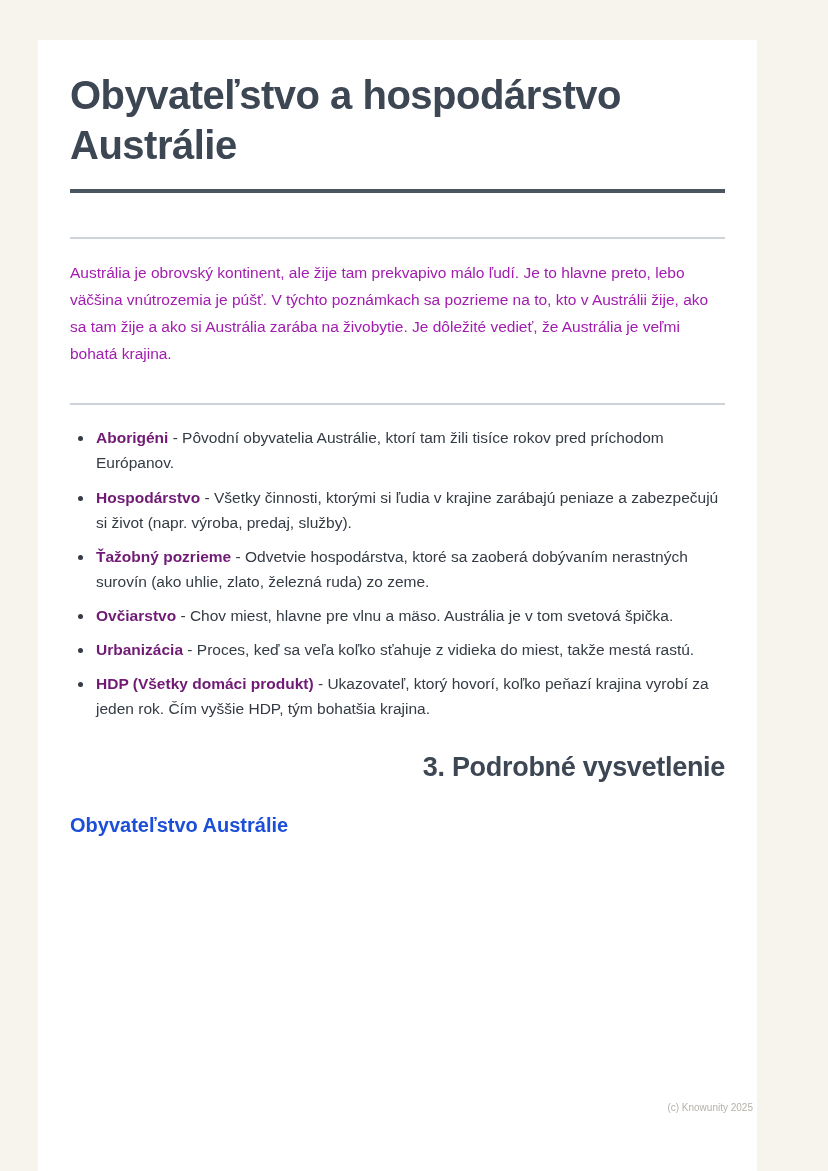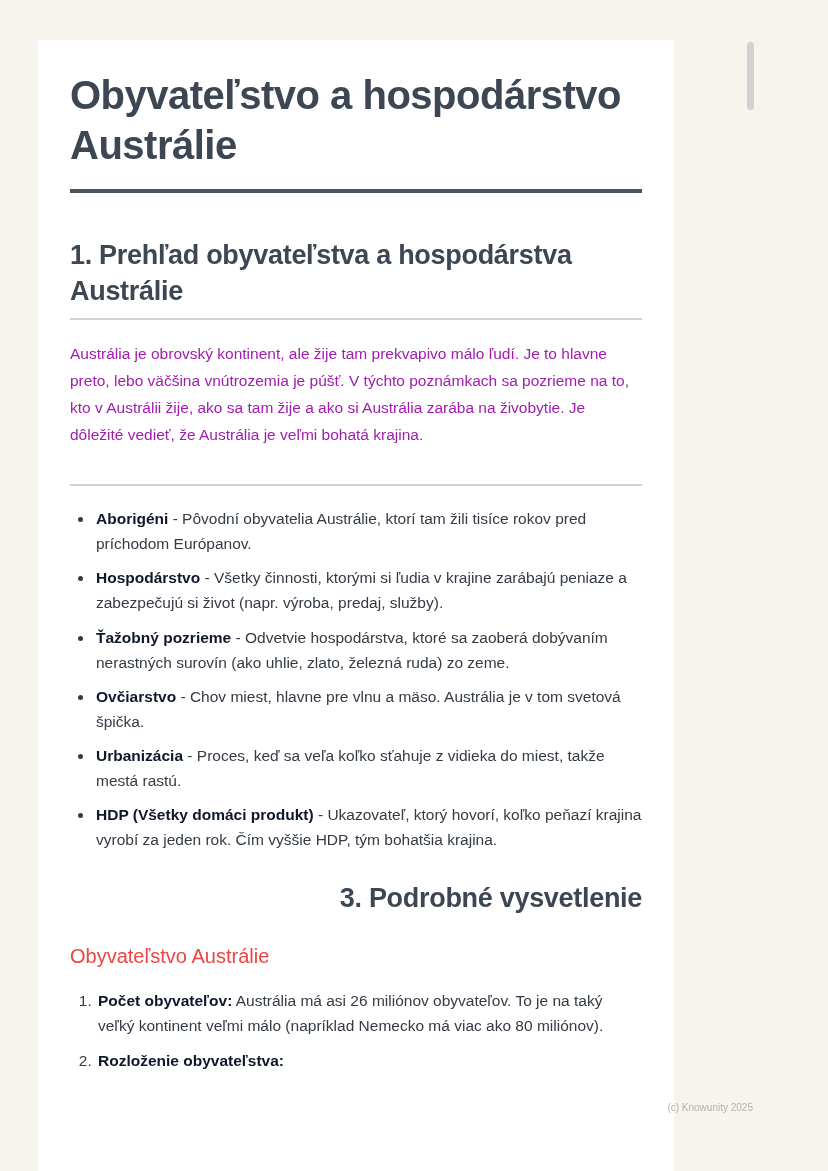--- a/index.html
+++ b/index.html
@@ -8,21 +8,21 @@
     width: 828px;
     height: 1171px;
     overflow: hidden;
     background: #f7f4ee;
     font-family: "Liberation Sans", "DejaVu Sans", sans-serif;
   }
   .page-card {
     position: absolute;
     left: 38px;
     top: 40px;
-    width: 636px;
+    width: 719px;
     height: 1131px;
     background: #ffffff;
     box-sizing: border-box;
     padding: 30px 32px 10px 32px;
   }
   h1 {
     margin: 0 0 18px 0;
     font-size: 40px;
     line-height: 1.26;
     font-weight: 800;
@@ -77,28 +77,28 @@
   }
   ol.num-list li {
     margin: 0 0 10px 0;
     font-size: 15.5px;
     line-height: 1.62;
     color: #343b44;
     padding-left: 2px;
   }
   b.term {
     font-weight: 700;
-    color: #0f172a;
+    color: #701a75;
   }
   h3.subsection {
     margin: 0 0 18px 0;
     font-size: 20px;
     line-height: 1.35;
-    font-weight: 400;
-    color: #ef4444;
+    font-weight: 700;
+    color: #1d4ed8;
   }
   .copyright {
     position: absolute;
     top: 1102px;
     right: 75px;
     font-size: 10px;
     color: #b5b2aa;
   }
   .scrollbar-thumb {
     position: absolute;
@@ -113,21 +113,20 @@
 </head>
 <body>
 
 <div class="scrollbar-thumb"></div>
 
 <div class="page-card">
 
   <h1>Obyvateľstvo a hospodárstvo Austrálie</h1>
   <hr class="rule-thick">
 
-  <h2>1. Prehľad obyvateľstva a hospodárstva Austrálie</h2>
   <hr class="rule-thin">
   <p class="body-text">Austrália je obrovský kontinent, ale žije tam prekvapivo málo ľudí. Je to hlavne preto, lebo väčšina vnútrozemia je púšť. V týchto poznámkach sa pozrieme na to, kto v Austrálii žije, ako sa tam žije a ako si Austrália zarába na živobytie. Je dôležité vedieť, že Austrália je veľmi bohatá krajina.</p>
 
   <hr class="rule-thin">
 
   <ul class="def-list">
     <li>
       <b class="term">Aborigéni</b>
       <span>- Pôvodní obyvatelia Austrálie, ktorí tam žili tisíce rokov pred príchodom Európanov.</span>
     </li>
@@ -150,26 +149,16 @@
     <li>
       <b class="term">HDP (Všetky domáci produkt)</b>
       <span>- Ukazovateľ, ktorý hovorí, koľko peňazí krajina vyrobí za jeden rok. Čím vyššie HDP, tým bohatšia krajina.</span>
     </li>
   </ul>
 
   <h2 class="spaced">3. Podrobné vysvetlenie</h2>
 
   <h3 class="subsection">Obyvateľstvo Austrálie</h3>
 
-  <ol class="num-list">
-    <li>
-      <b class="term">Počet obyvateľov:</b>
-      <span>Austrália má asi 26 miliónov obyvateľov. To je na taký veľký kontinent veľmi málo (napríklad Nemecko má viac ako 80 miliónov).</span>
-    </li>
-    <li>
-      <b class="term">Rozloženie obyvateľstva:</b>
-      <span></span>
-    </li>
-  </ol>
 
 </div>
 
 <div class="copyright">(c) Knowunity 2025</div>
 
 </body></html>

